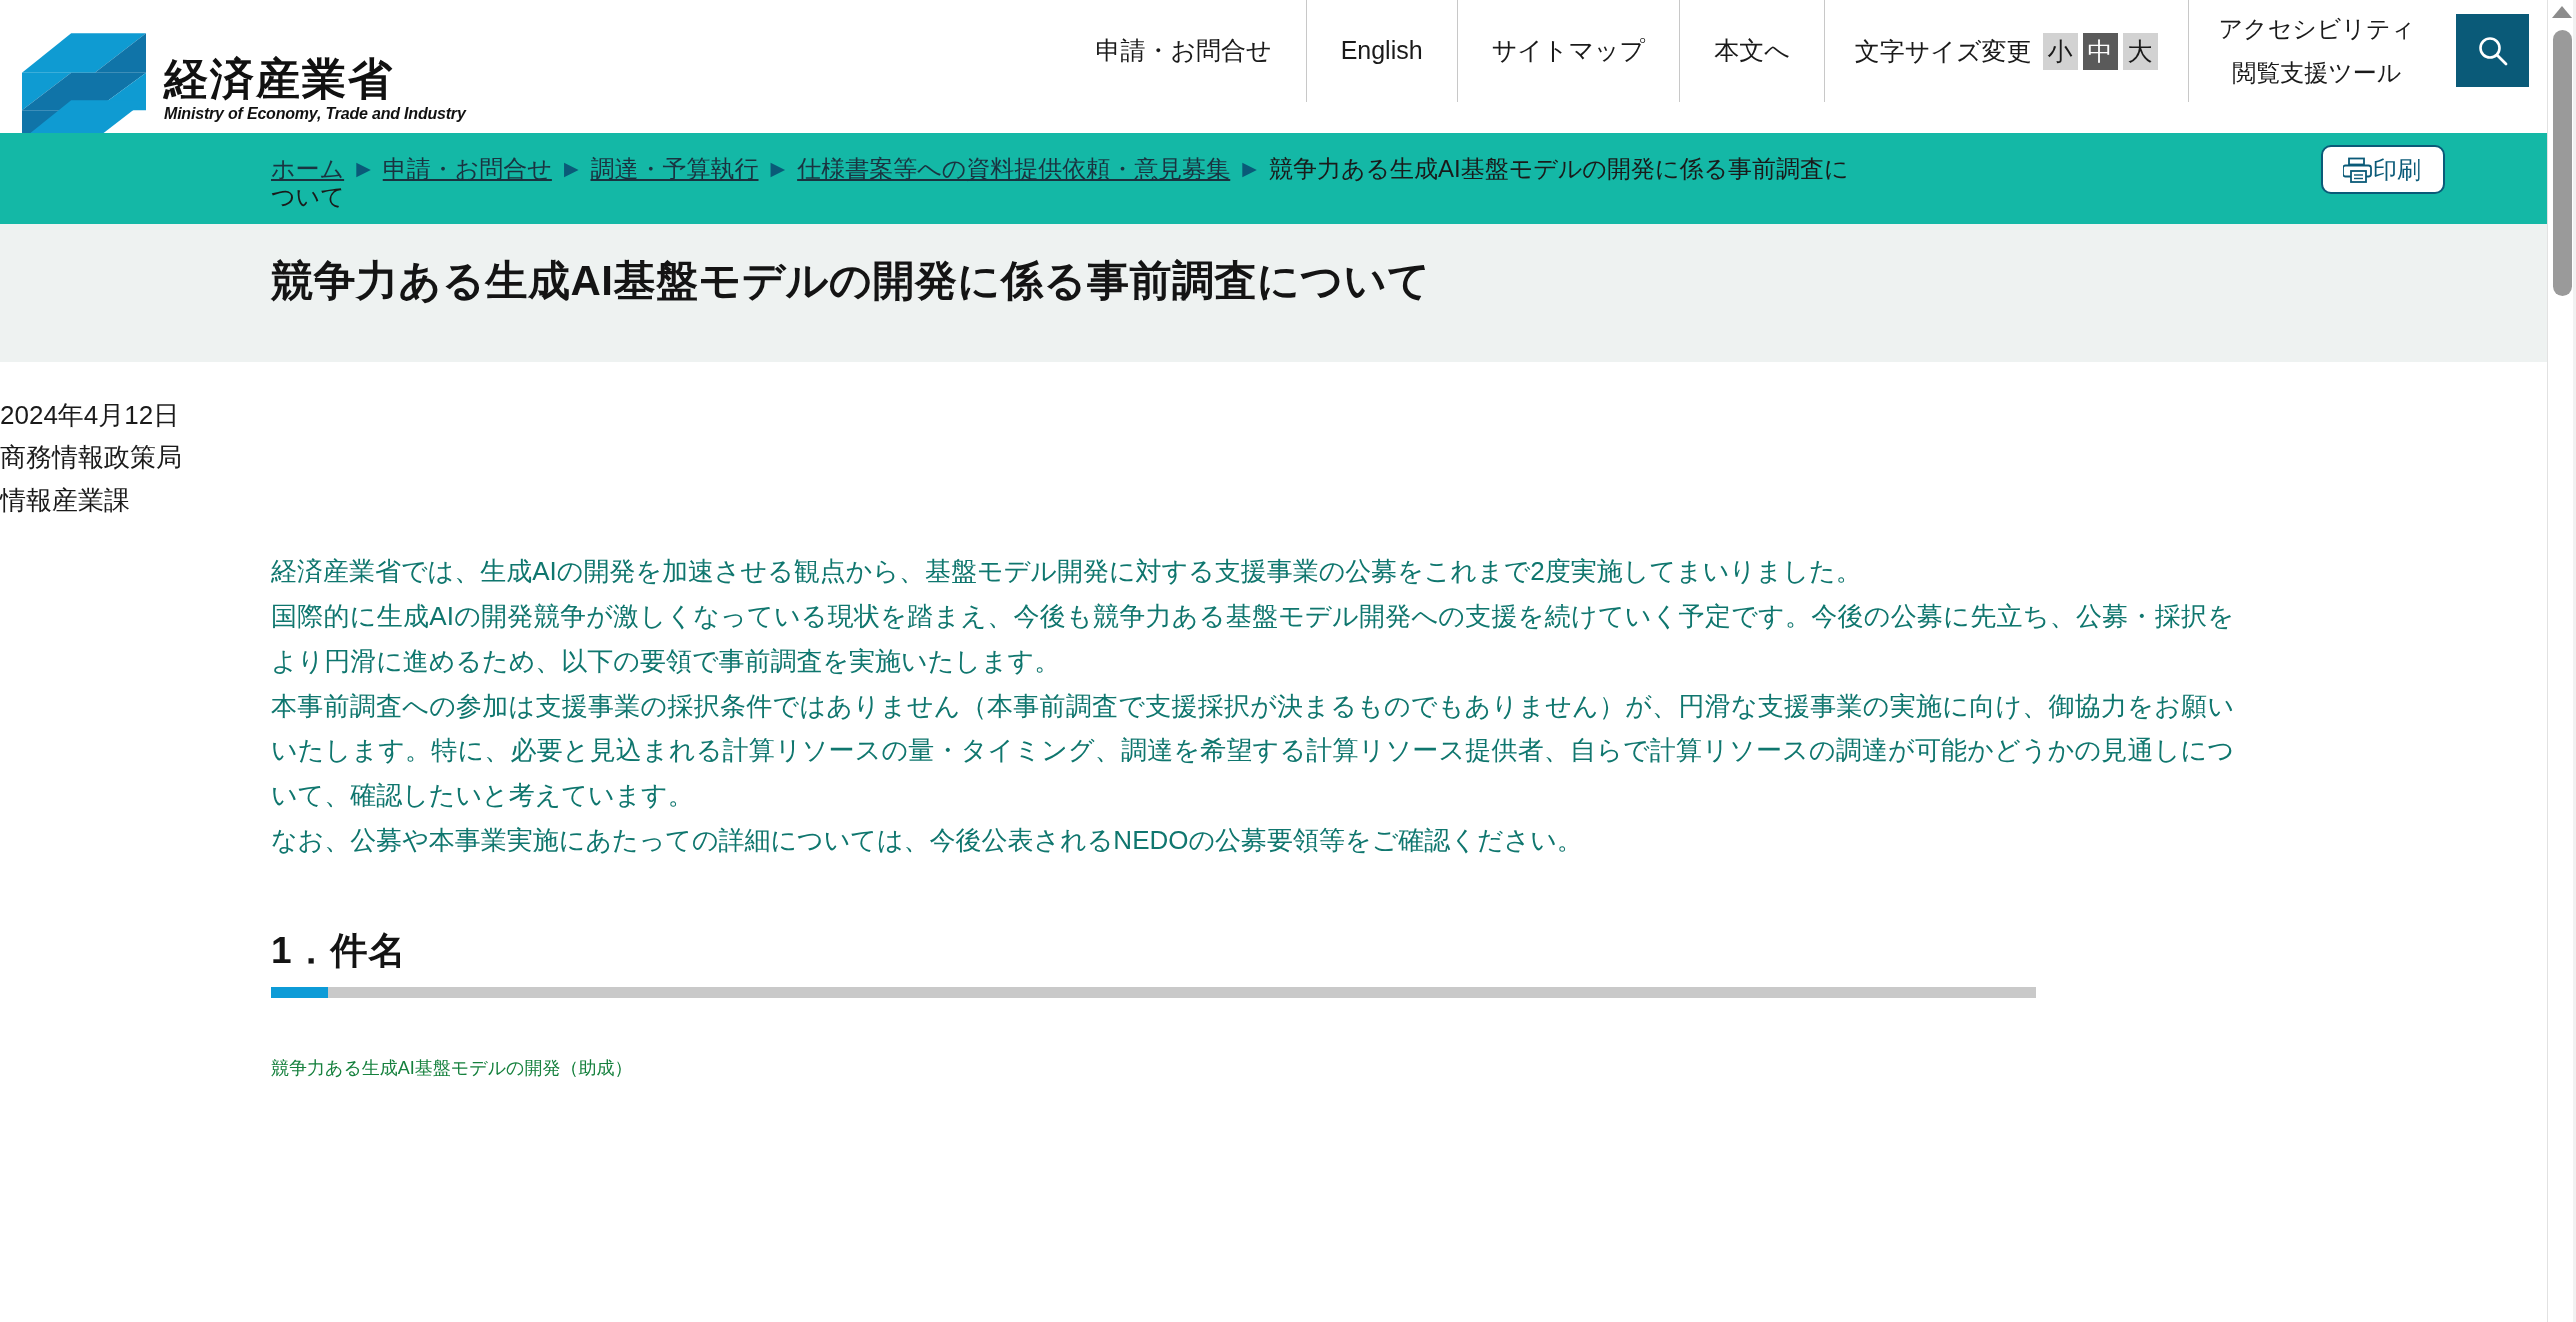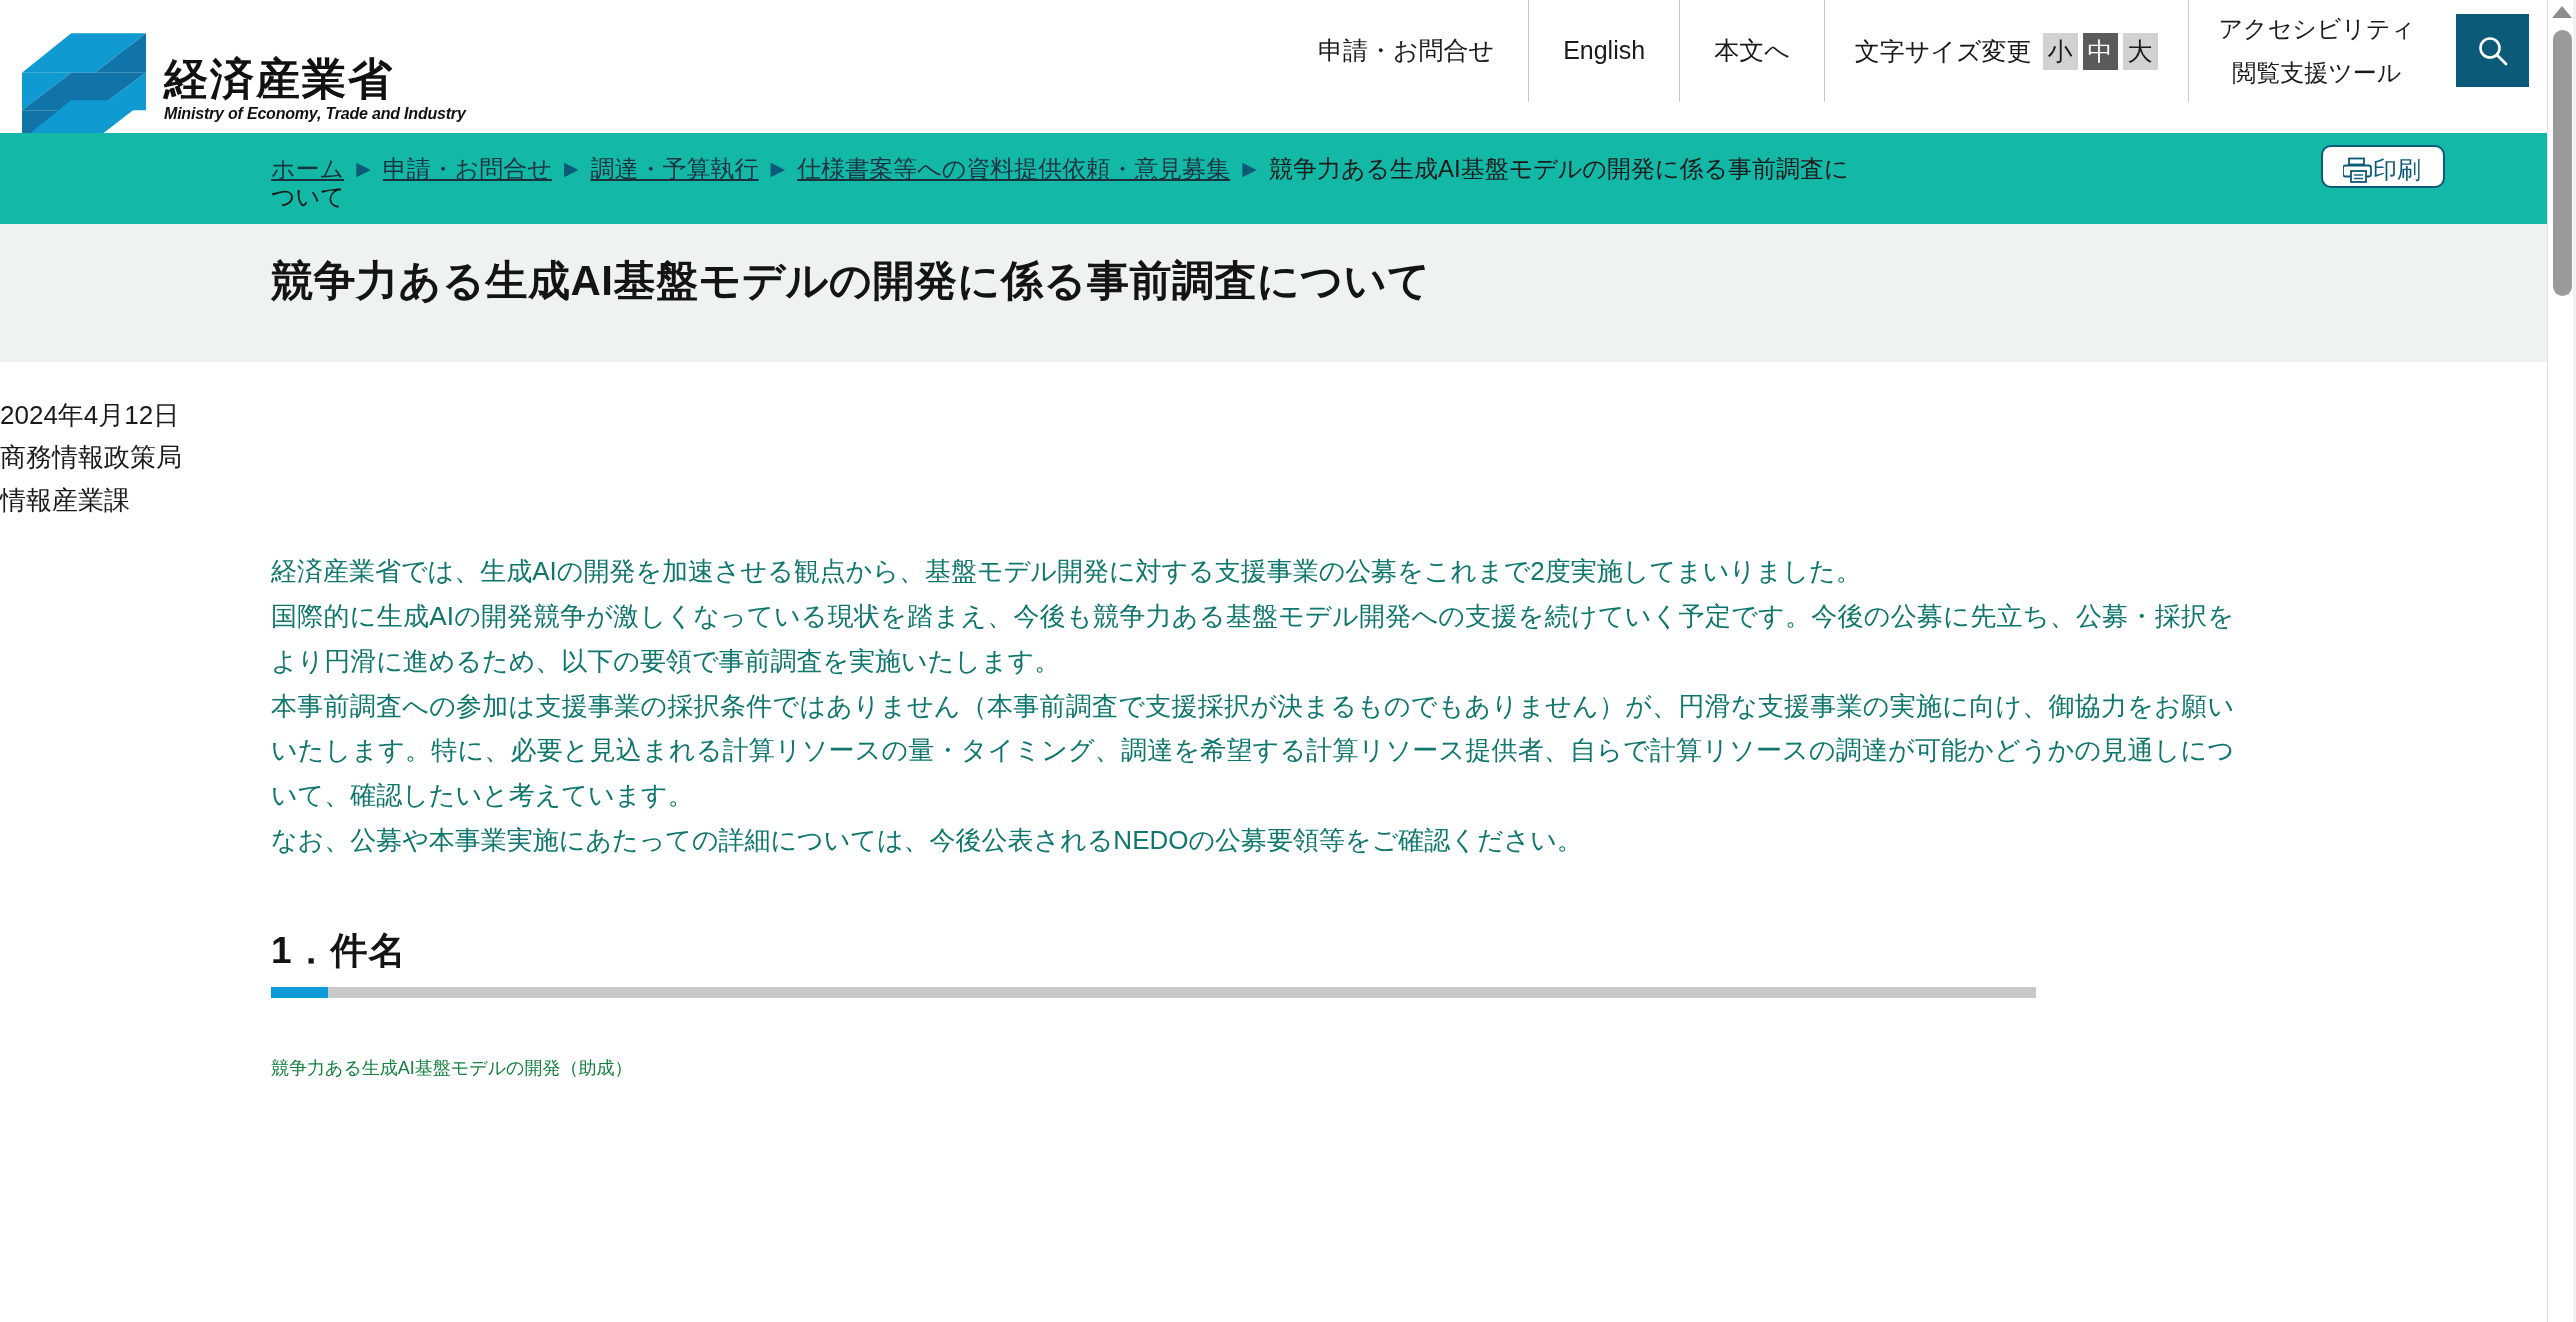--- a/index.html
+++ b/index.html
@@ -205,21 +205,21 @@
     position: absolute;
     right: 102px;
     top: 12px;
     display: inline-flex;
     align-items: center;
     border: 2px solid #0a5a78;
     border-radius: 10px;
     background: #ffffff;
     color: #0a5a78;
     font-size: 24px;
-    padding: 7px 22px 0 20px;
+    padding: 7px 22px 6px 20px;
     cursor: pointer;
     font-family: inherit;
   }
 
   
   .title-band {
     background: #eef2f1;
     padding: 30px 0 53px 0;
   }
   .page-title {
@@ -340,20 +340,21 @@
         </div>
         <div class="logo-text">
           <div class="logo-jp">経済産業省</div>
           <div class="logo-en">Ministry of Economy, Trade and Industry</div>
         </div>
       </div>
 
       <div class="util-nav">
         <div class="util-item">申請・お問合せ</div>
         <div class="util-item">English</div>
+        <div class="util-item">サイトマップ</div>
         <div class="util-item">本文へ</div>
 
         <div class="fontsize-group">
           <span class="fontsize-label">文字サイズ変更</span>
           <span class="fs-btn">小</span>
           <span class="fs-btn active">中</span>
           <span class="fs-btn">大</span>
         </div>
 
         <div class="util-item two-line">

